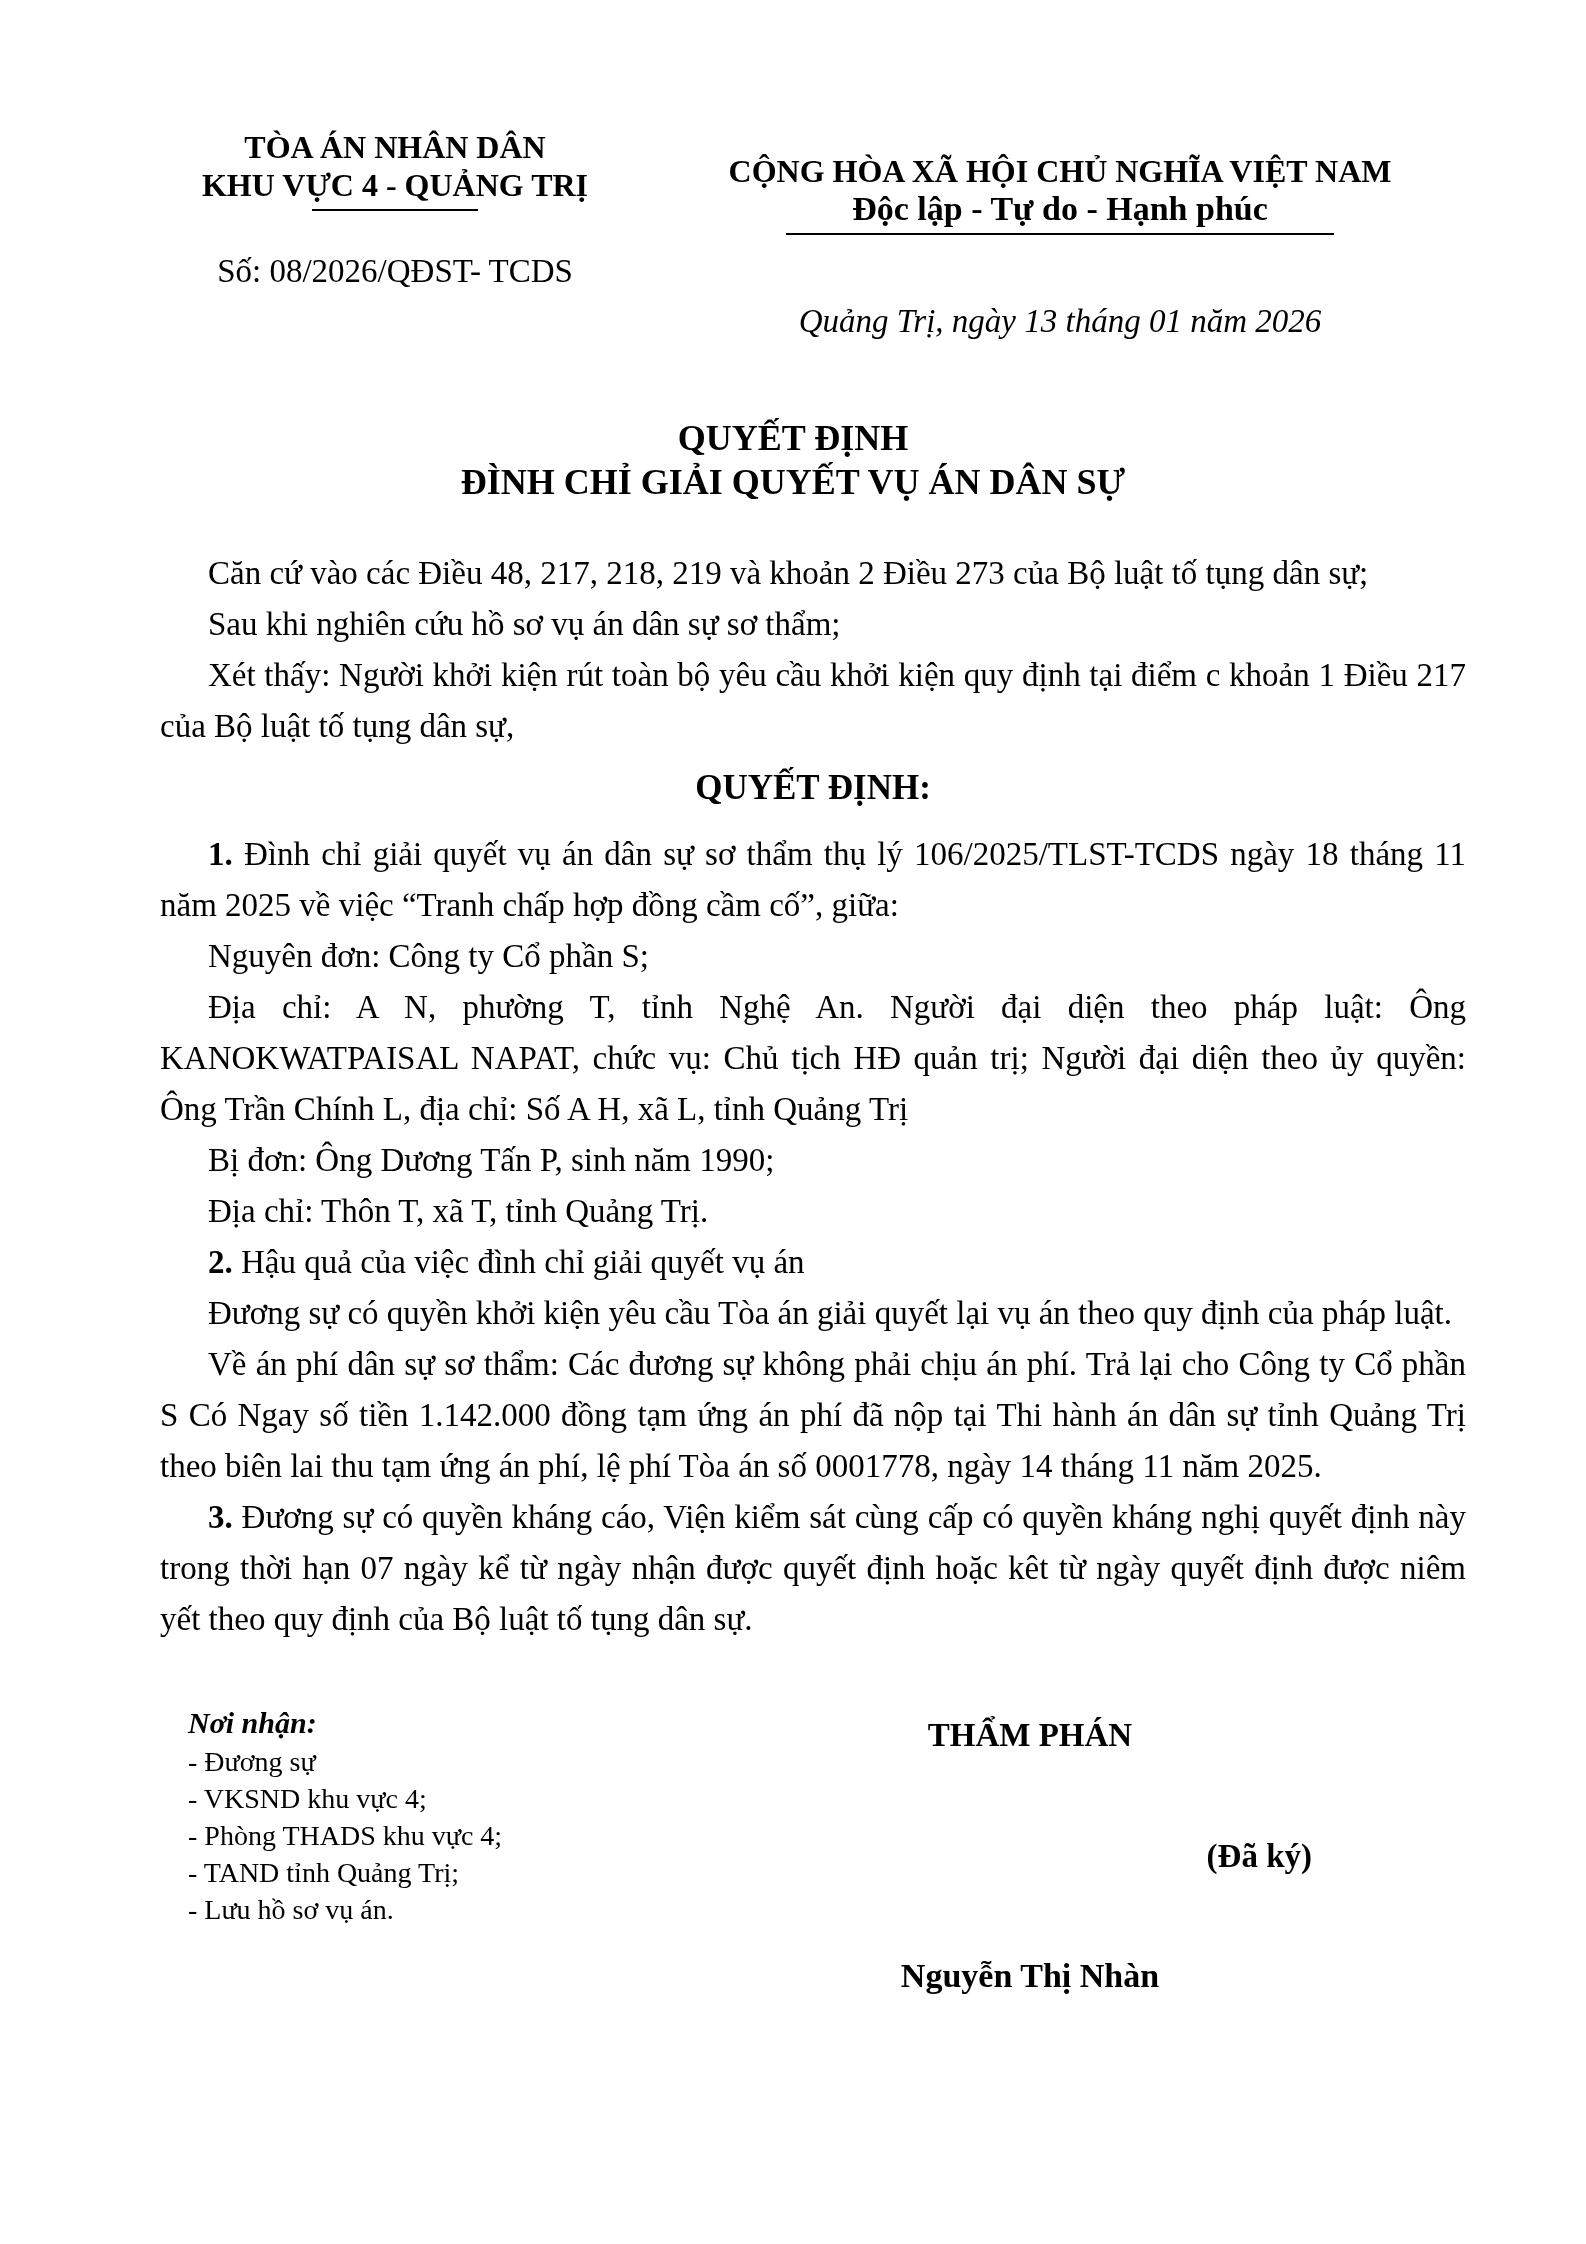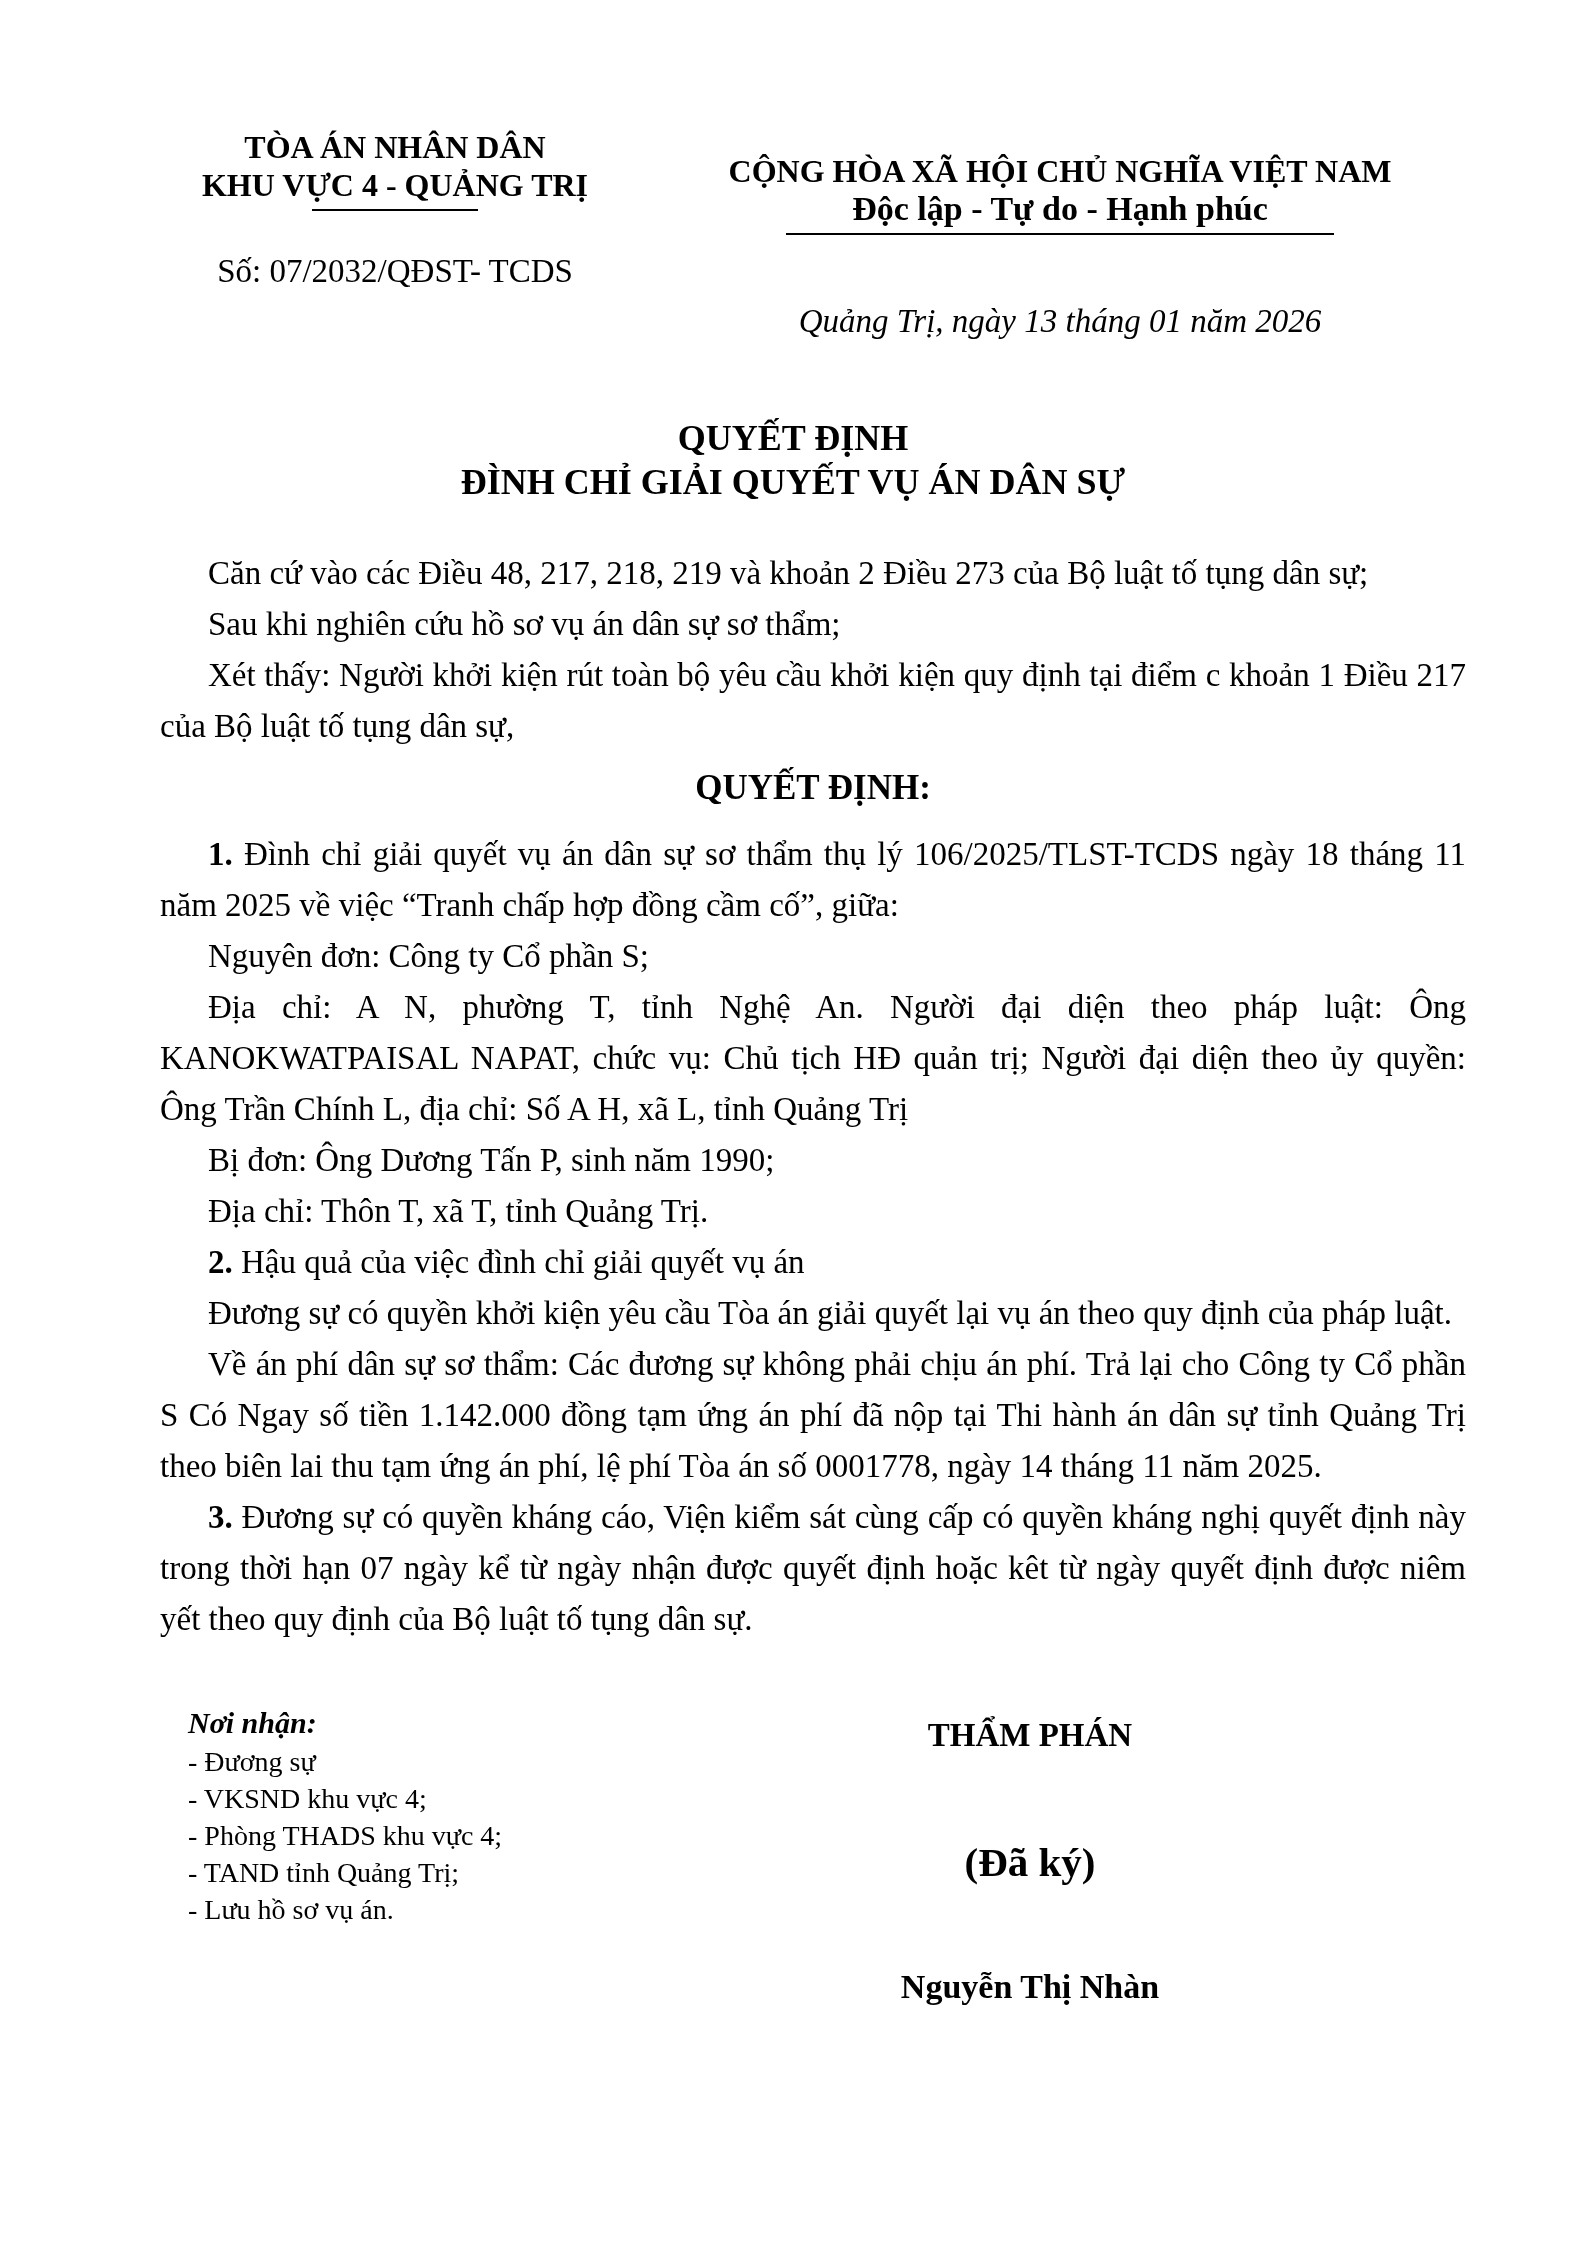--- a/index.html
+++ b/index.html
@@ -38,34 +38,34 @@
     text-align: center; text-indent: 0; font-weight: bold;
     font-size: 35px; line-height: 51px; margin: 10px 0 16px;
   }
 
   
   .doc-footer { position: relative; margin-top: 58px; }
   .recipients { margin-left: 188px; width: 520px; font-size: 28px; line-height: 37px; }
   .recipients-label { font-weight: bold; font-style: italic; font-size: 30px; line-height: 40px; }
   .signature { position: absolute; left: 748px; top: 14px; width: 564px; text-align: center; }
   .sig-title { font-weight: bold; font-size: 33px; }
-  .sig-signed { font-weight: bold; font-size: 41px; margin-top: 84px; }
+  .sig-signed { font-weight: bold; font-size: 33px; margin-top: 84px; text-align: right; }
   .sig-name { font-weight: bold; font-size: 34px; margin-top: 82px; }
 </style>
 </head>
 <body>
 
 <div class="page">
 
   <div class="letterhead">
     <div class="lh-left">
       <div class="lh-line">TÒA ÁN NHÂN DÂN</div>
       <div class="lh-line">KHU VỰC 4 - QUẢNG TRỊ</div>
       <div class="rule rule-court"></div>
-      <div class="doc-number">Số: 07/2032/QĐST- TCDS</div>
+      <div class="doc-number">Số: 08/2026/QĐST- TCDS</div>
     </div>
     <div class="lh-right">
       <div class="lh-line" style="font-size:32px;margin-top:24px;">CỘNG HÒA XÃ HỘI CHỦ NGHĨA VIỆT NAM</div>
       <div class="lh-line motto">Độc lập - Tự do - Hạnh phúc</div>
       <div class="rule rule-motto"></div>
       <div class="place-date">Quảng Trị, ngày 13 tháng 01 năm 2026</div>
     </div>
   </div>
 
   <div class="doc-title">

